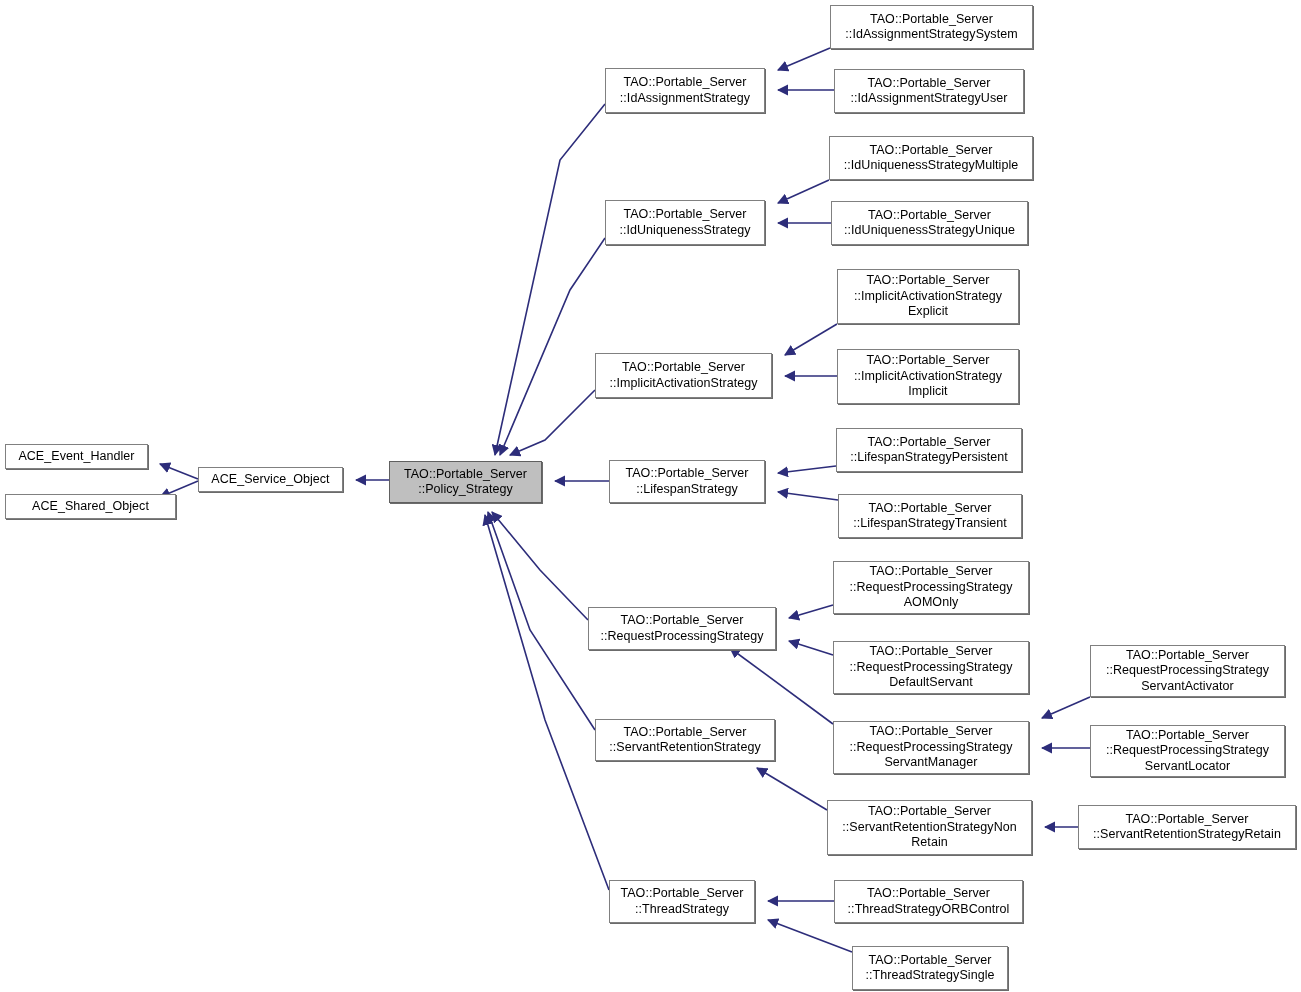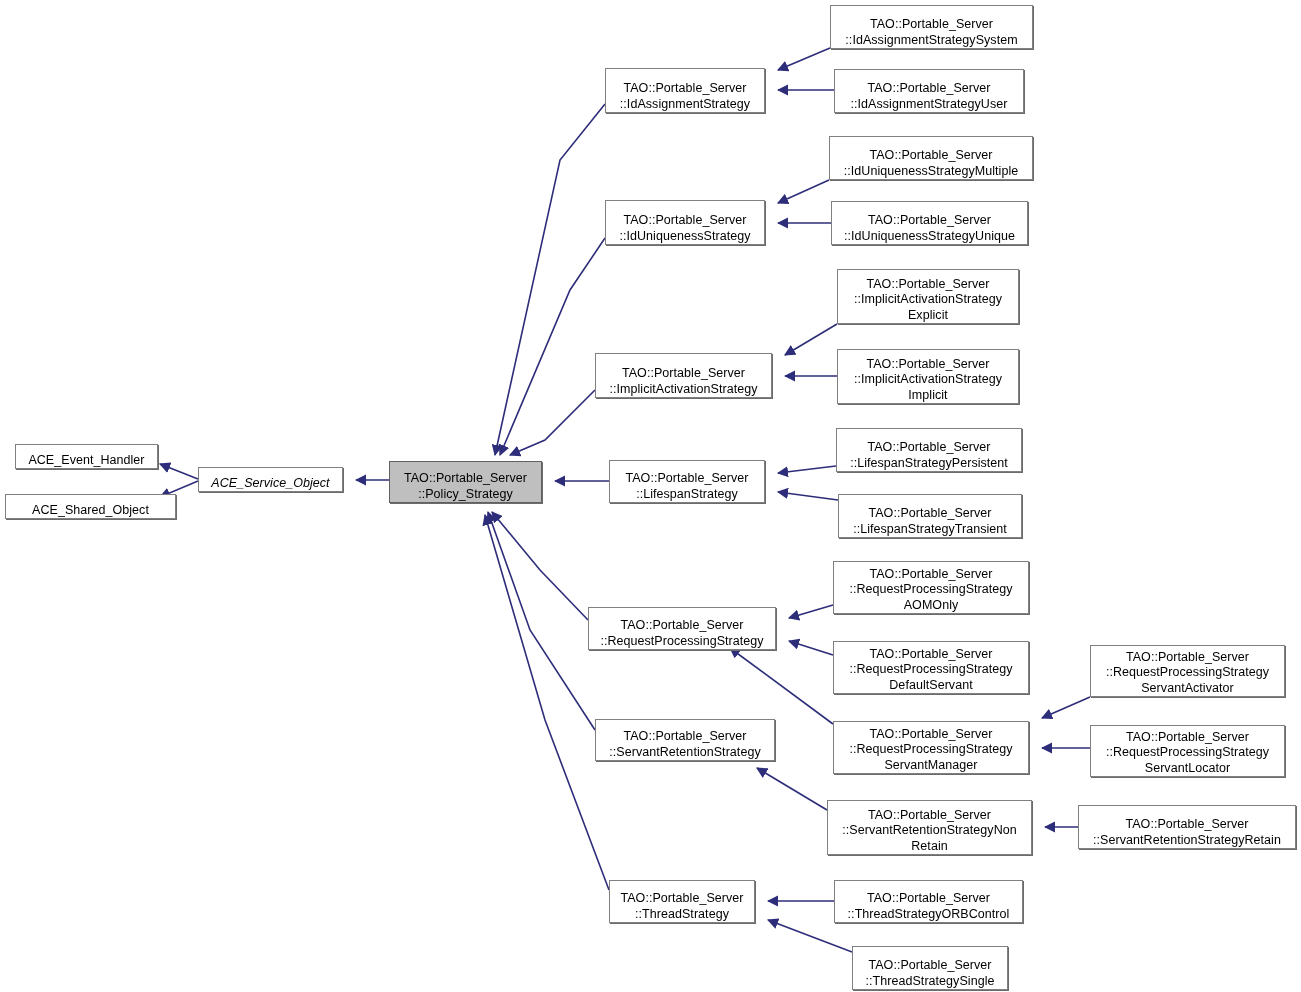--- a/index.html
+++ b/index.html
@@ -22,21 +22,21 @@
     width: 1301px;
     height: 992px;
     pointer-events: none;
   }
   .node {
     position: absolute;
     box-sizing: border-box;
     border: 1px solid #808080;
     background: #ffffff;
     display: flex;
-    align-items: flex-end;
+    align-items: center;
     justify-content: center;
     text-align: center;
     color: #000000;
     font-size: 12.5px;
     line-height: 15.5px;
     letter-spacing: 0.05px;
     white-space: pre-line;
     z-index: 2;
     box-shadow: 1px 1px 0 0 #6b6b6b;
   }
@@ -83,23 +83,23 @@
         <path d="M 1090,748 L 1042,748" marker-end="url(#arrow)"></path>
         <path d="M 595,730 L 530,630 L 488,512" marker-end="url(#arrow)"></path>
         <path d="M 827,810 L 757,768" marker-end="url(#arrow)"></path>
         <path d="M 1078,827 L 1045,827" marker-end="url(#arrow)"></path>
         <path d="M 609,890 L 545,720 L 485,515" marker-end="url(#arrow)"></path>
         <path d="M 834,901 L 768,901" marker-end="url(#arrow)"></path>
         <path d="M 852,952 L 768,920" marker-end="url(#arrow)"></path>
       </g>
   </svg>
   <div id="node-layer">
-      <div class="node" style="left: 15px; top: 444px; width: 143px; height: 25px;"><span class="label">ACE_Event_Handler</span></div>
+      <div class="node" style="left: 5px; top: 444px; width: 143px; height: 25px;"><span class="label">ACE_Event_Handler</span></div>
       <div class="node" style="left: 5px; top: 494px; width: 171px; height: 25px;"><span class="label">ACE_Shared_Object</span></div>
-      <div class="node" style="left: 198px; top: 467px; width: 145px; height: 25px; font-style: italic;"><span class="label">ACE_Service_Object</span></div>
+      <div class="node" style="left: 198px; top: 467px; width: 145px; height: 25px;"><span class="label">ACE_Service_Object</span></div>
       <div class="node highlight" style="left: 389px; top: 461px; width: 153px; height: 42px;"><span class="label">TAO::Portable_Server
 ::Policy_Strategy</span></div>
       <div class="node" style="left: 605px; top: 68px; width: 160px; height: 45px;"><span class="label">TAO::Portable_Server
 ::IdAssignmentStrategy</span></div>
       <div class="node" style="left: 830px; top: 5px; width: 203px; height: 44px;"><span class="label">TAO::Portable_Server
 ::IdAssignmentStrategySystem</span></div>
       <div class="node" style="left: 834px; top: 69px; width: 190px; height: 44px;"><span class="label">TAO::Portable_Server
 ::IdAssignmentStrategyUser</span></div>
       <div class="node" style="left: 605px; top: 200px; width: 160px; height: 45px;"><span class="label">TAO::Portable_Server
 ::IdUniquenessStrategy</span></div>

